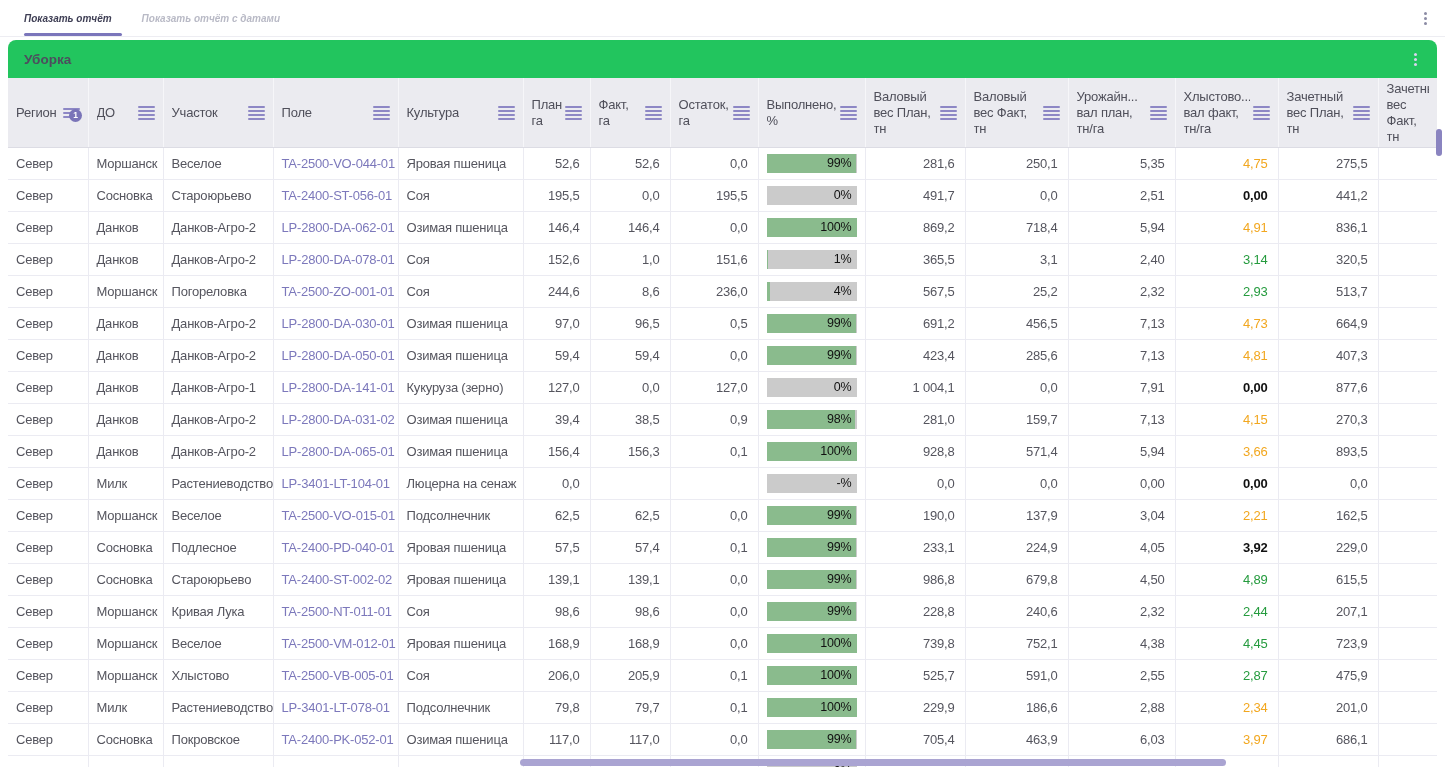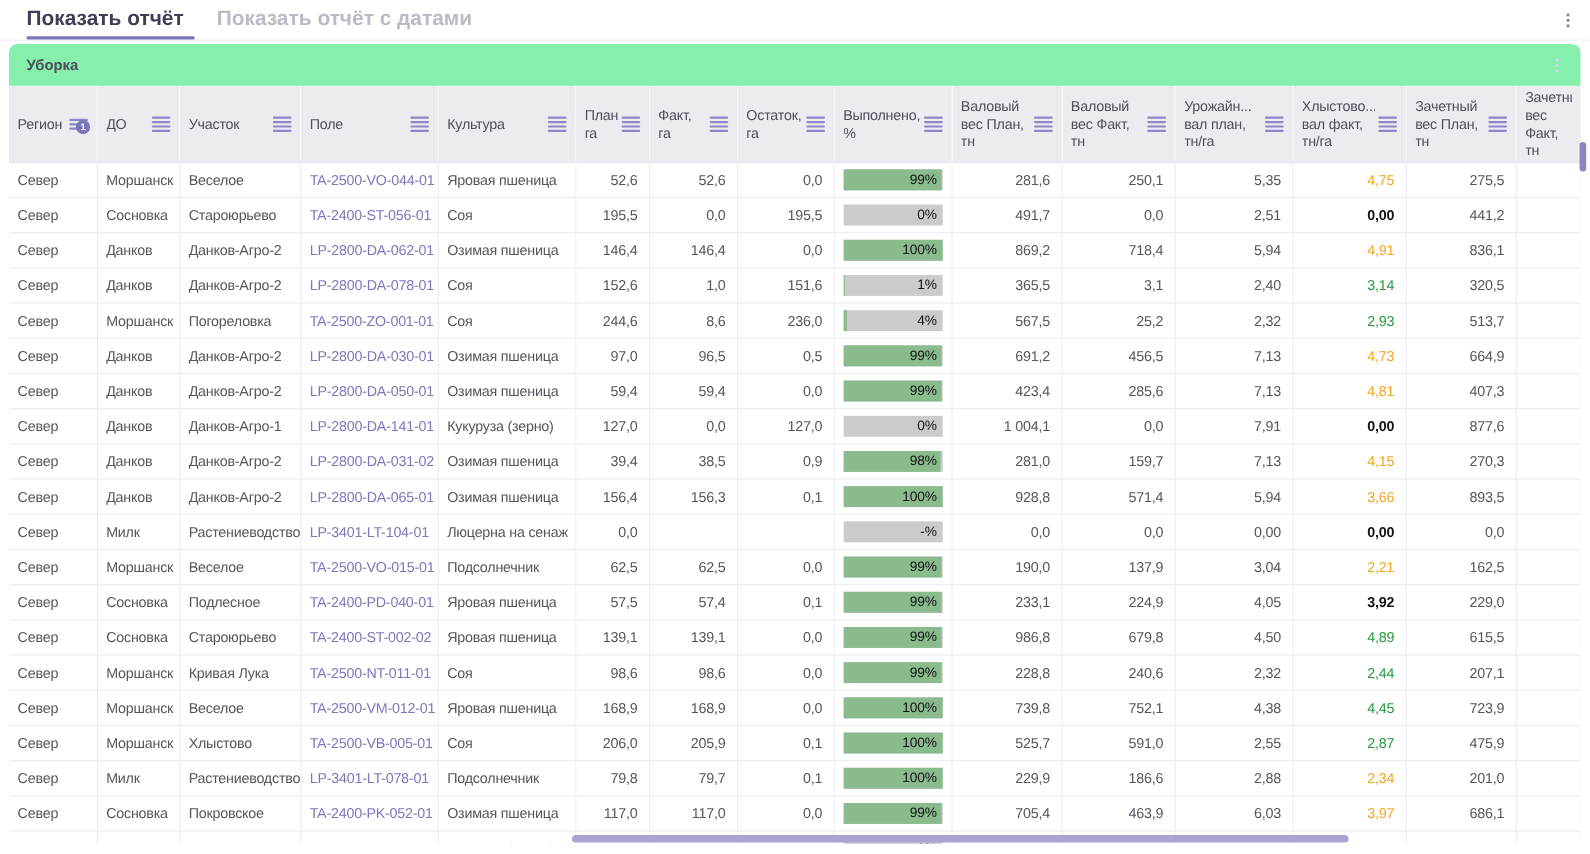--- a/index.html
+++ b/index.html
@@ -3,35 +3,35 @@
 <meta charset="utf-8">
 <style>
   * { box-sizing: border-box; margin: 0; padding: 0; }
   html,body { width:1445px; height:776px; background:#fff; overflow:hidden;
     font-family:"Liberation Sans", sans-serif; }
   body { position:relative; }
 
   
   .tabbar { height:37px; display:flex; align-items:stretch; padding-left:24px;
     border-bottom:1px solid #ededf2; position:relative; background:#fff; }
-  .tab { font-size:19px; font-weight:700; color:#b9bac6; margin-right:30px;
-    display:flex; align-items:center; position:relative; cursor:pointer; }
+  .tab { font-size:10px; font-weight:700; color:#b9bac6; margin-right:30px;
+    display:flex; align-items:center; position:relative; cursor:pointer;font-style:italic; }
   .tab.active { color:#3e3e54; }
   .tab.active::after { content:""; position:absolute; left:0; right:-10px; bottom:0;
     height:3px; background:#7b76bb; border-radius:2px; }
   .kebab { display:flex; flex-direction:column; justify-content:center; align-items:center;
     gap:2px; width:16px; height:16px; cursor:pointer; }
   .kebab i { width:3px; height:3px; border-radius:50%; background:#8b8ba4; display:block; }
   .kebab.top { position:absolute; right:12px; top:10px; }
   .kebab.light i { background:#d9d4ef; }
 
   
   .panel { position:absolute; left:8px; top:40px; width:1429px; height:727px;
     border-radius:8px 8px 0 0; overflow:hidden; background:#fff; }
-  .panel-header { height:38px; background:#86efac; display:flex; align-items:center;
+  .panel-header { height:38px; background:#22c55e; display:flex; align-items:center;
     padding:0 16px; position:relative; }
   .panel-title { font-size:13.5px; font-weight:700; color:#4d4d5e; }
   .panel-header .kebab { position:absolute; right:14px; top:11px; }
 
   
   table { border-collapse:collapse; table-layout:fixed; width:1429px; }
   thead th { background:#ebebf0; height:49px; padding:3px 8px; text-align:left;
     font-weight:400; font-size:13px; line-height:1.22; color:#4f4f5a;
     border-right:1px solid #f6f6f9; border-bottom:1px solid #dcdce4;
     vertical-align:middle; overflow:hidden; position:relative; letter-spacing:-0.2px; }

